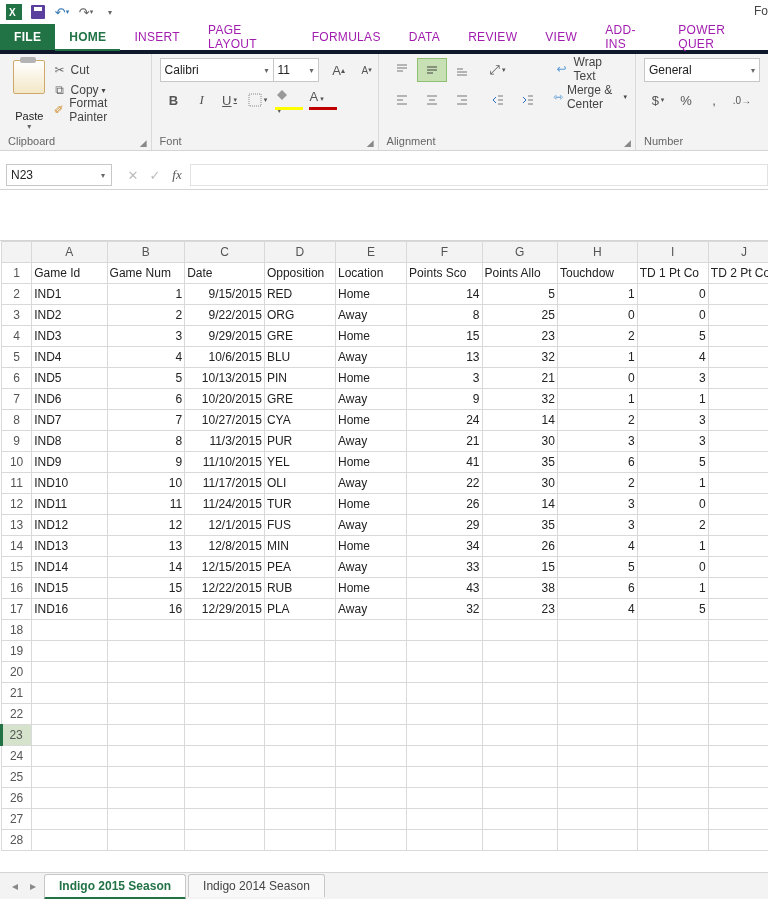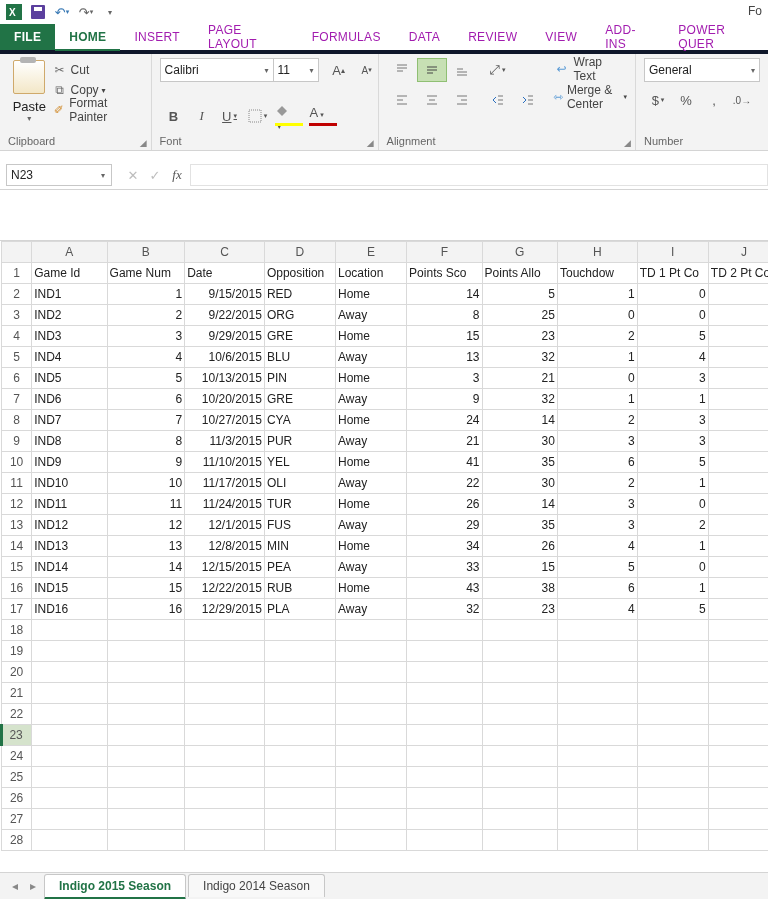--- a/index.html
+++ b/index.html
@@ -1,35 +1,35 @@
 <!DOCTYPE html>
 <html><head>
 <meta charset="utf-8">
 <style>
 html,body{margin:0;padding:0;font-family:"Segoe UI",Tahoma,sans-serif;font-size:12px;color:#222;background:#fff;width:768px;height:899px;overflow:hidden;}
 
 .titlebar{height:24px;background:#fff;display:flex;align-items:center;padding-left:2px;position:relative;}
 .qat-icon{width:18px;height:18px;display:flex;align-items:center;justify-content:center;margin:0 3px;color:#666;font-size:13px;}
-.titlebar-right{position:absolute;right:6px;top:4px;color:#444;}
+.titlebar-right{position:absolute;right:0;top:4px;color:#444;}
 
 .tabs{height:26px;background:#fff;display:flex;align-items:stretch;border-bottom:4px solid #0f172a;}
 .tab{padding:0 14px;display:flex;align-items:center;font-size:12px;color:#a21caf;text-transform:uppercase;letter-spacing:.3px;cursor:pointer;}
 .tab.file{background:#217346;color:#fff;font-weight:600;}
 .tab.active{color:#217346;font-weight:600;border-bottom:2px solid #217346;margin-bottom:-1px;}
 
 .ribbon{height:96px;background:#f3f3f3;display:flex;border-bottom:1px solid #d4d4d4;}
 .group{border-right:1px solid #d9d9d9;display:flex;flex-direction:column;justify-content:space-between;padding:4px 8px 0 8px;}
 .group-body{flex:1;display:flex;align-items:flex-start;}
 .group-label{height:18px;display:flex;align-items:center;justify-content:flex-start;font-size:11px;color:#666;position:relative;}
 .group-label .launcher{position:absolute;right:-4px;bottom:2px;font-size:9px;color:#888;}
 
 .clip-left{display:flex;flex-direction:column;align-items:center;width:46px;}
 .paste-icon{width:30px;height:32px;border:1px solid #cfa96b;background:linear-gradient(#fff,#f3e7c7);border-radius:2px;position:relative;margin-top:2px;}
 .paste-icon:before{content:"";position:absolute;left:6px;top:-4px;width:16px;height:6px;background:#b4b4b4;border-radius:2px;}
-.paste-label{font-size:13px;margin-top:5px;}
+.paste-label{font-size:11px;margin-top:16px;}
 .paste-arrow{font-size:8px;color:#666;}
 .clip-right{display:flex;flex-direction:column;justify-content:flex-start;padding-top:2px;}
 .clip-right .row{display:flex;align-items:center;height:20px;font-size:12px;color:#444;}
 .clip-right .row .i{width:18px;text-align:center;font-size:12px;color:#666;margin-right:2px;}
 
 .font-top{display:flex;align-items:center;}
 .font-select{width:108px;height:22px;border:1px solid #c7c7c7;background:#fff;font-size:12px;padding-left:4px;display:flex;align-items:center;justify-content:space-between;}
 .size-select{width:40px;height:22px;border:1px solid #c7c7c7;border-left:none;background:#fff;font-size:12px;padding-left:4px;display:flex;align-items:center;justify-content:space-between;}
 .caret{font-size:8px;color:#666;padding:0 4px;}
 .grow-shrink{display:flex;margin-left:6px;}
@@ -140,21 +140,21 @@
           </div>
       </div>
     </div>
     <div class="group-label">
         <span>Clipboard</span>
         <span class="launcher">◢</span>
       </div>
   </div>
 
   <div class="group" style="width:210px;">
-    <div class="group-body" style="flex-direction:column;gap:16px;">
+    <div class="group-body" style="flex-direction:column;">
       <div class="font-top">
         <div class="font-select">
             <span>Calibri</span>
             <span class="caret">▾</span>
           </div>
         <div class="size-select">
             <span>11</span>
             <span class="caret">▾</span>
           </div>
         <div class="grow-shrink">

